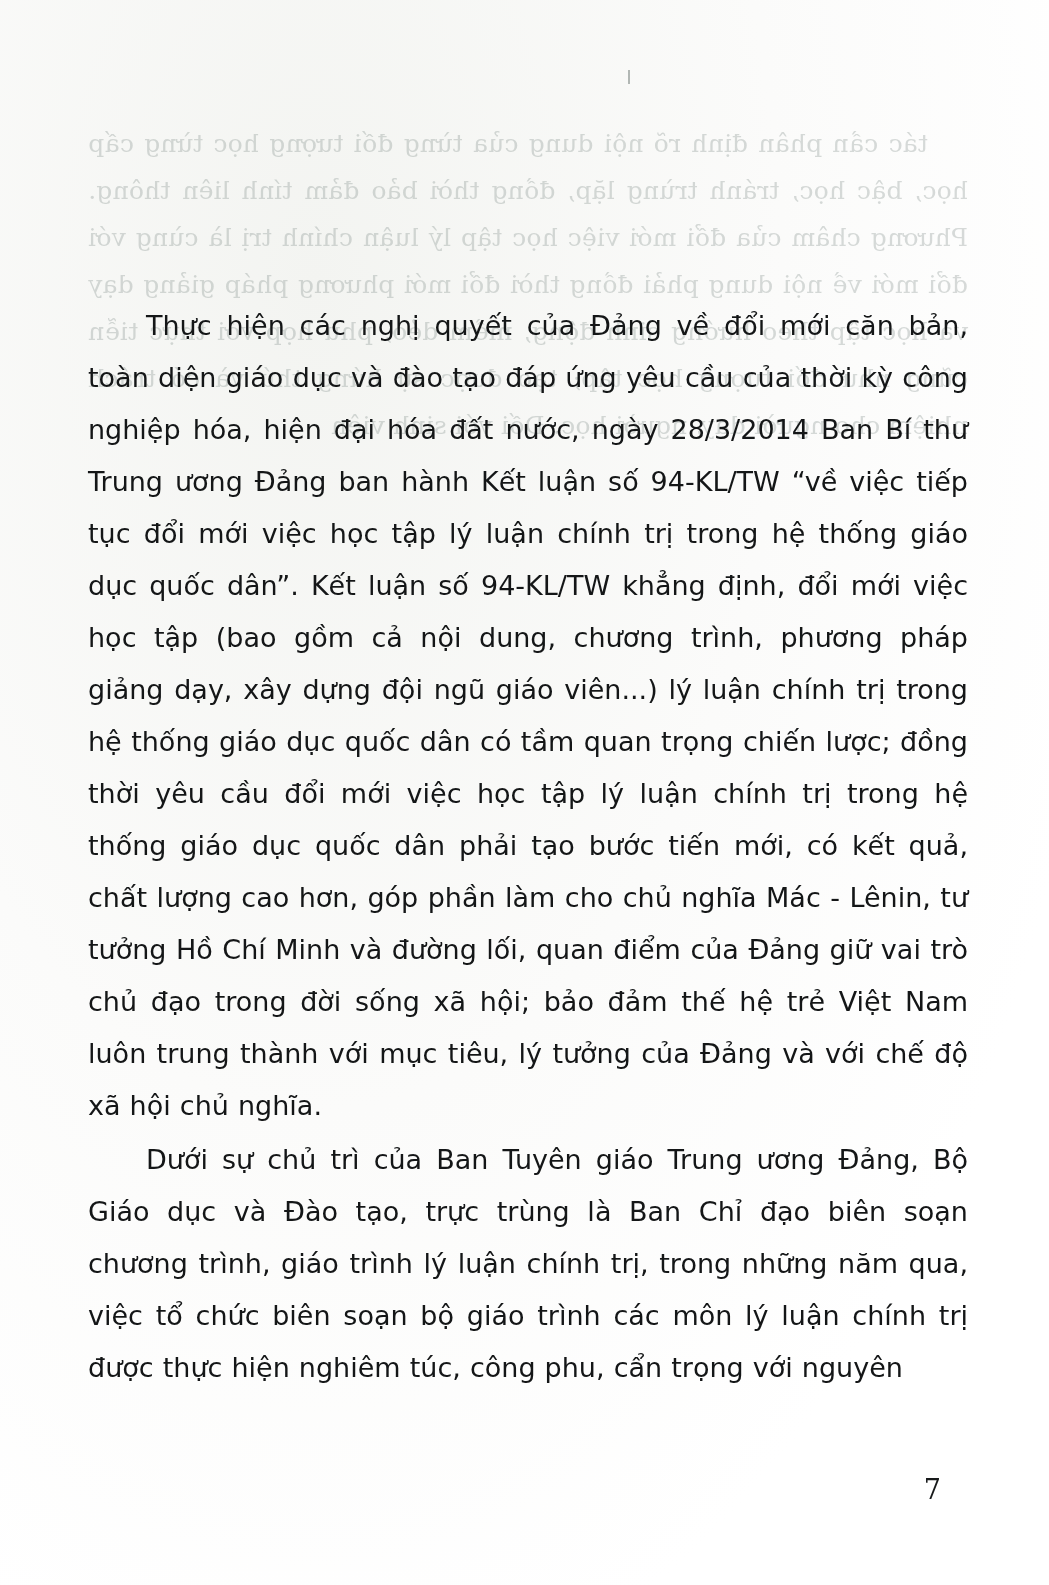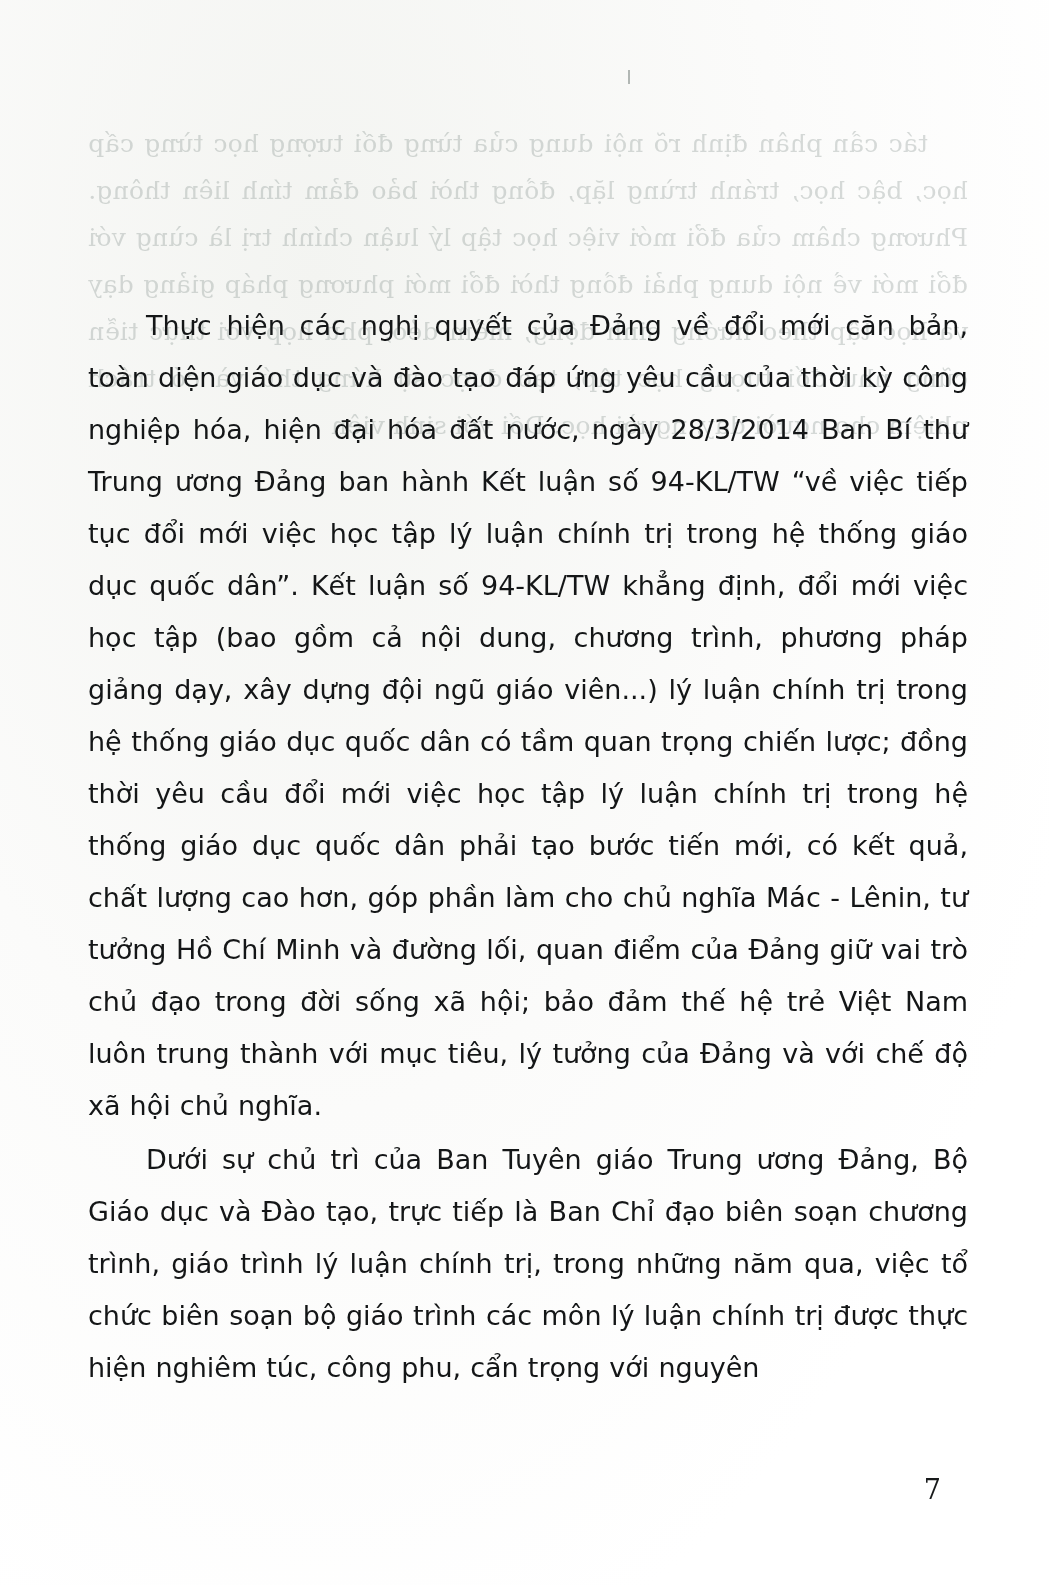--- a/index.html
+++ b/index.html
@@ -100,18 +100,18 @@
   <div class="tick-mark"></div>
 
   <div class="bleed-through">
     <p>tác cần phân định rõ nội dung của từng đối tượng học từng cấp học, bậc học, tránh trùng lặp, đồng thời bảo đảm tính liên thông. Phương châm của đổi mới việc học tập lý luận chính trị là cùng với đổi mới về nội dung phải đồng thời đổi mới phương pháp giảng dạy và học tập theo hướng sinh động, mềm dẻo, phù hợp với thực tiễn cũng như đối tượng học tập; tạo được sự hứng thú và có trách nhiệm cho người dạy, người học. Đối với sinh viên</p>
   </div>
 
   <div class="content">
 
     <div class="body-text">
       <p>Thực hiện các nghị quyết của Đảng về đổi mới căn bản, toàn diện giáo dục và đào tạo đáp ứng yêu cầu của thời kỳ công nghiệp hóa, hiện đại hóa đất nước, ngày 28/3/2014 Ban Bí thư Trung ương Đảng ban hành Kết luận số 94-KL/TW “về việc tiếp tục đổi mới việc học tập lý luận chính trị trong hệ thống giáo dục quốc dân”. Kết luận số 94-KL/TW khẳng định, đổi mới việc học tập (bao gồm cả nội dung, chương trình, phương pháp giảng dạy, xây dựng đội ngũ giáo viên...) lý luận chính trị trong hệ thống giáo dục quốc dân có tầm quan trọng chiến lược; đồng thời yêu cầu đổi mới việc học tập lý luận chính trị trong hệ thống giáo dục quốc dân phải tạo bước tiến mới, có kết quả, chất lượng cao hơn, góp phần làm cho chủ nghĩa Mác - Lênin, tư tưởng Hồ Chí Minh và đường lối, quan điểm của Đảng giữ vai trò chủ đạo trong đời sống xã hội; bảo đảm thế hệ trẻ Việt Nam luôn trung thành với mục tiêu, lý tưởng của Đảng và với chế độ xã hội chủ nghĩa.</p>
-      <p>Dưới sự chủ trì của Ban Tuyên giáo Trung ương Đảng, Bộ Giáo dục và Đào tạo, trực tiếp là Ban Chỉ đạo biên soạn chương trình, giáo trình lý luận chính trị, trong những năm qua, việc tổ chức biên soạn bộ giáo trình các môn lý luận chính trị được thực hiện nghiêm túc, công phu, cẩn trọng với nguyên</p>
+      <p>Dưới sự chủ trì của Ban Tuyên giáo Trung ương Đảng, Bộ Giáo dục và Đào tạo, trực trùng là Ban Chỉ đạo biên soạn chương trình, giáo trình lý luận chính trị, trong những năm qua, việc tổ chức biên soạn bộ giáo trình các môn lý luận chính trị được thực hiện nghiêm túc, công phu, cẩn trọng với nguyên</p>
     </div>
   </div>
 
   <div class="page-number">7</div>
 </div>
 
 </body></html>

